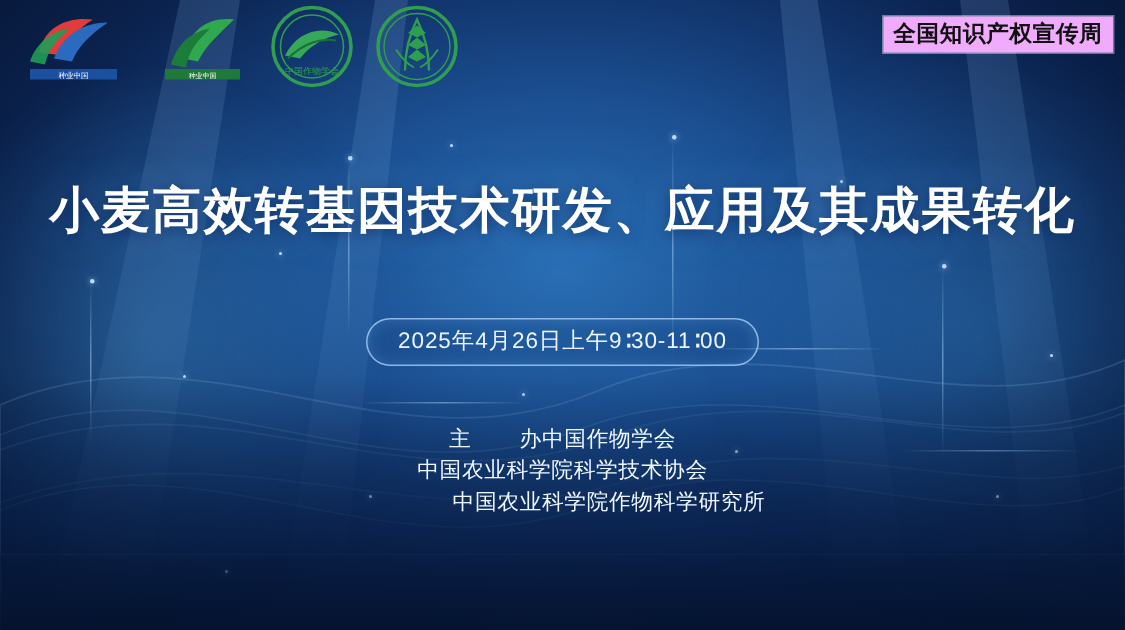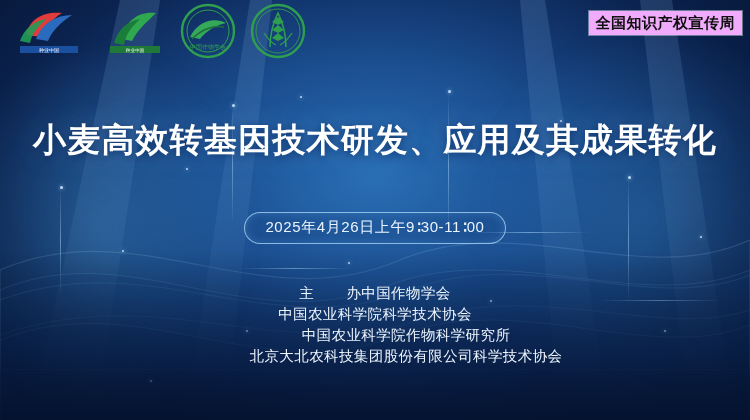--- a/index.html
+++ b/index.html
@@ -291,19 +291,15 @@
       <span class="k">主办</span>
       <span class="v">中国作物学会</span>
     </div>
     <div class="org-row">
       <span class="v">中国农业科学院科学技术协会</span>
     </div>
     <div class="org-row cont">
       <span class="k">协办</span>
       <span class="v">中国农业科学院作物科学研究所</span>
     </div>
-    <div class="org-row cont">
-      <span class="k">协办</span>
-      <span class="v">北京大北农科技集团股份有限公司科学技术协会</span>
-    </div>
   </div>
 
 </div>
 
 </body></html>

